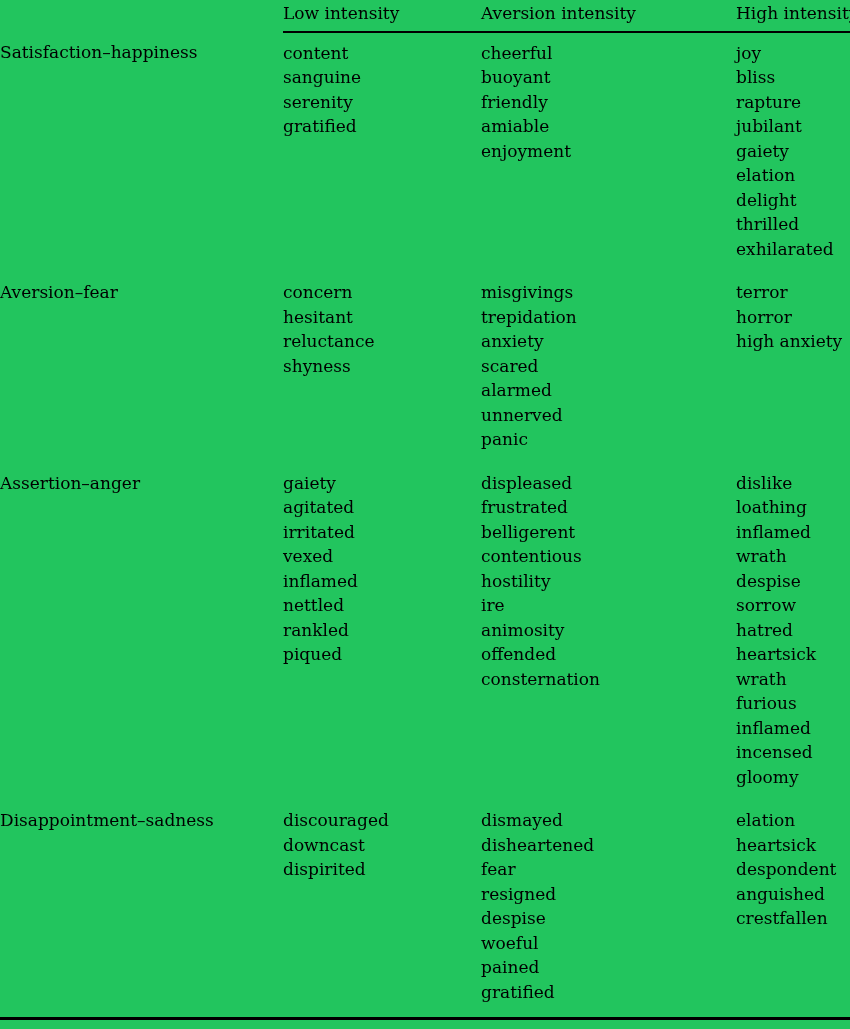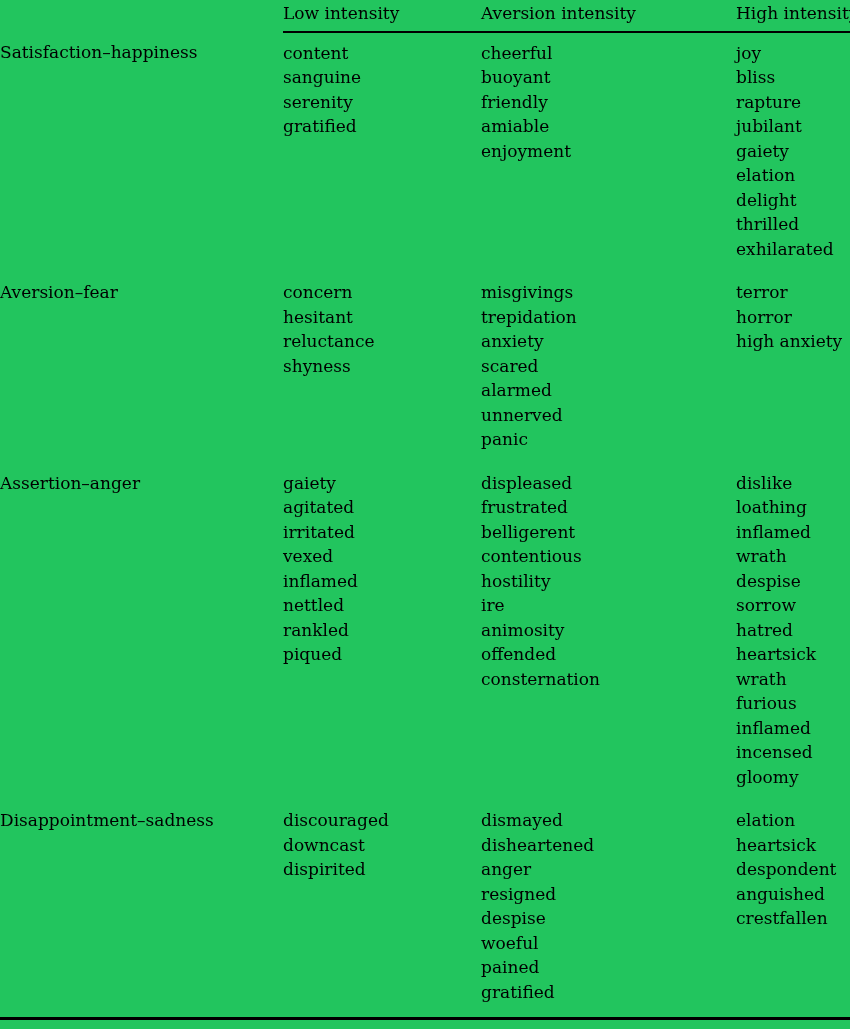--- a/index.html
+++ b/index.html
@@ -169,21 +169,21 @@
             <div class="cat-label">Disappointment–sadness</div>
           </td>
           <td>
             <div class="word">discouraged</div>
             <div class="word">downcast</div>
             <div class="word">dispirited</div>
           </td>
           <td>
             <div class="word">dismayed</div>
             <div class="word">disheartened</div>
-            <div class="word">anger</div>
+            <div class="word">fear</div>
             <div class="word">resigned</div>
             <div class="word">despise</div>
             <div class="word">woeful</div>
             <div class="word">pained</div>
             <div class="word">gratified</div>
           </td>
           <td>
             <div class="word">elation</div>
             <div class="word">heartsick</div>
             <div class="word">despondent</div>

